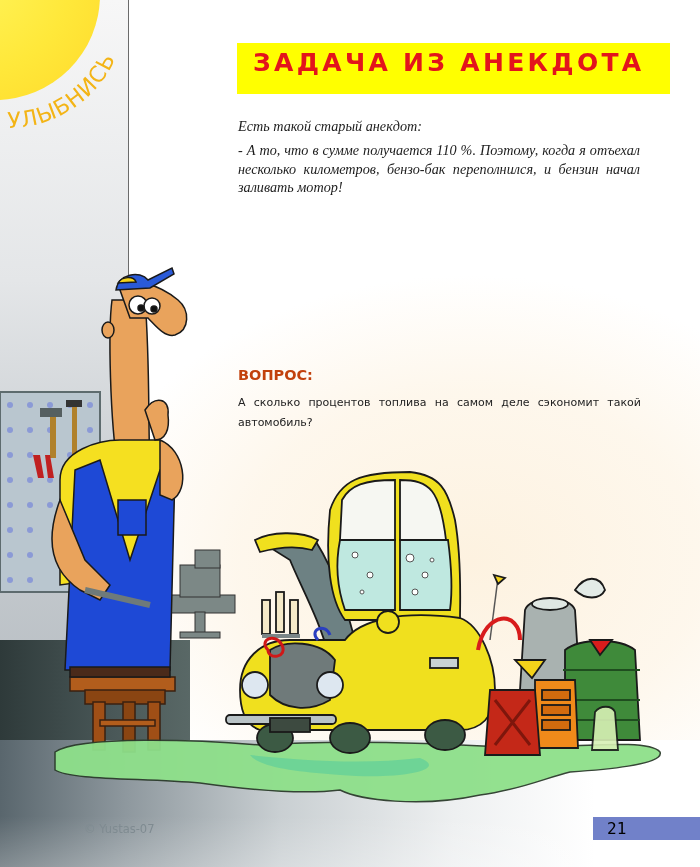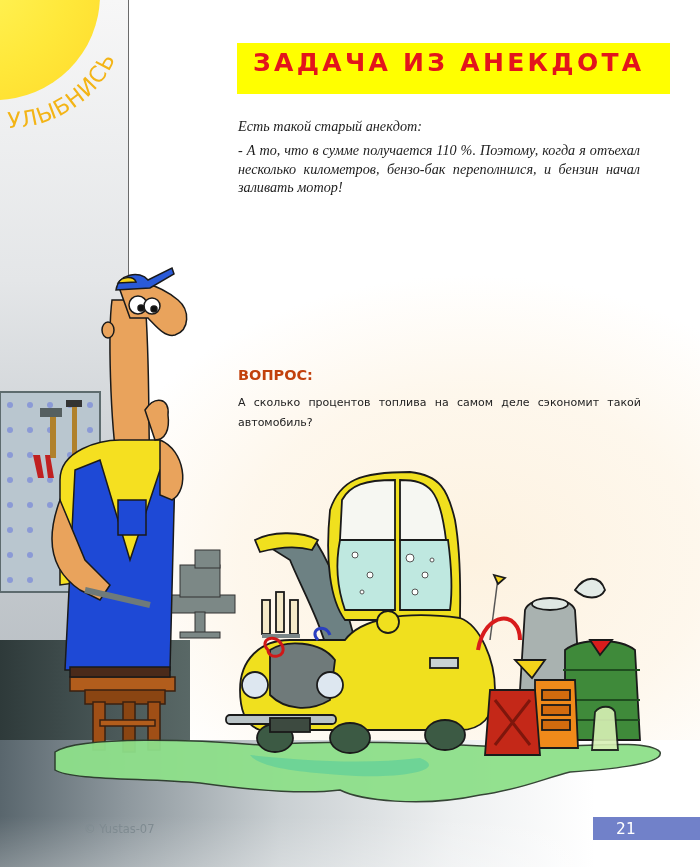--- a/index.html
+++ b/index.html
@@ -72,22 +72,22 @@
     .illustration { position: absolute; left: 0; top: 0; width: 700px; height: 867px; }
     .copyright {
       position: absolute; left: 38px; top: 822px;
       font-family: "DejaVu Sans", sans-serif; font-size: 11.5px; color: #7f8b91; margin-left: 46px;
     }
     .page-number-bar {
       position: absolute; left: 593px; top: 817px; width: 107px; height: 23px;
       background: #7181c9;
     }
     .page-number {
-      position: absolute; left: 23px; top: 2px;
-      font-family: "DejaVu Sans Mono", monospace; font-size: 16px; color: #ffffff;
+      position: absolute; left: 14px; top: 2px;
+      font-family: "DejaVu Sans Mono", monospace; font-size: 16px; color: #000000;
     }
   </style>
 </head>
 <body>
 
 <div class="page-bg"></div>
 <div class="wall-left"></div>
 <div class="dark-base"></div>
 <div class="floor"></div>
 <div class="floor-fade"></div>

